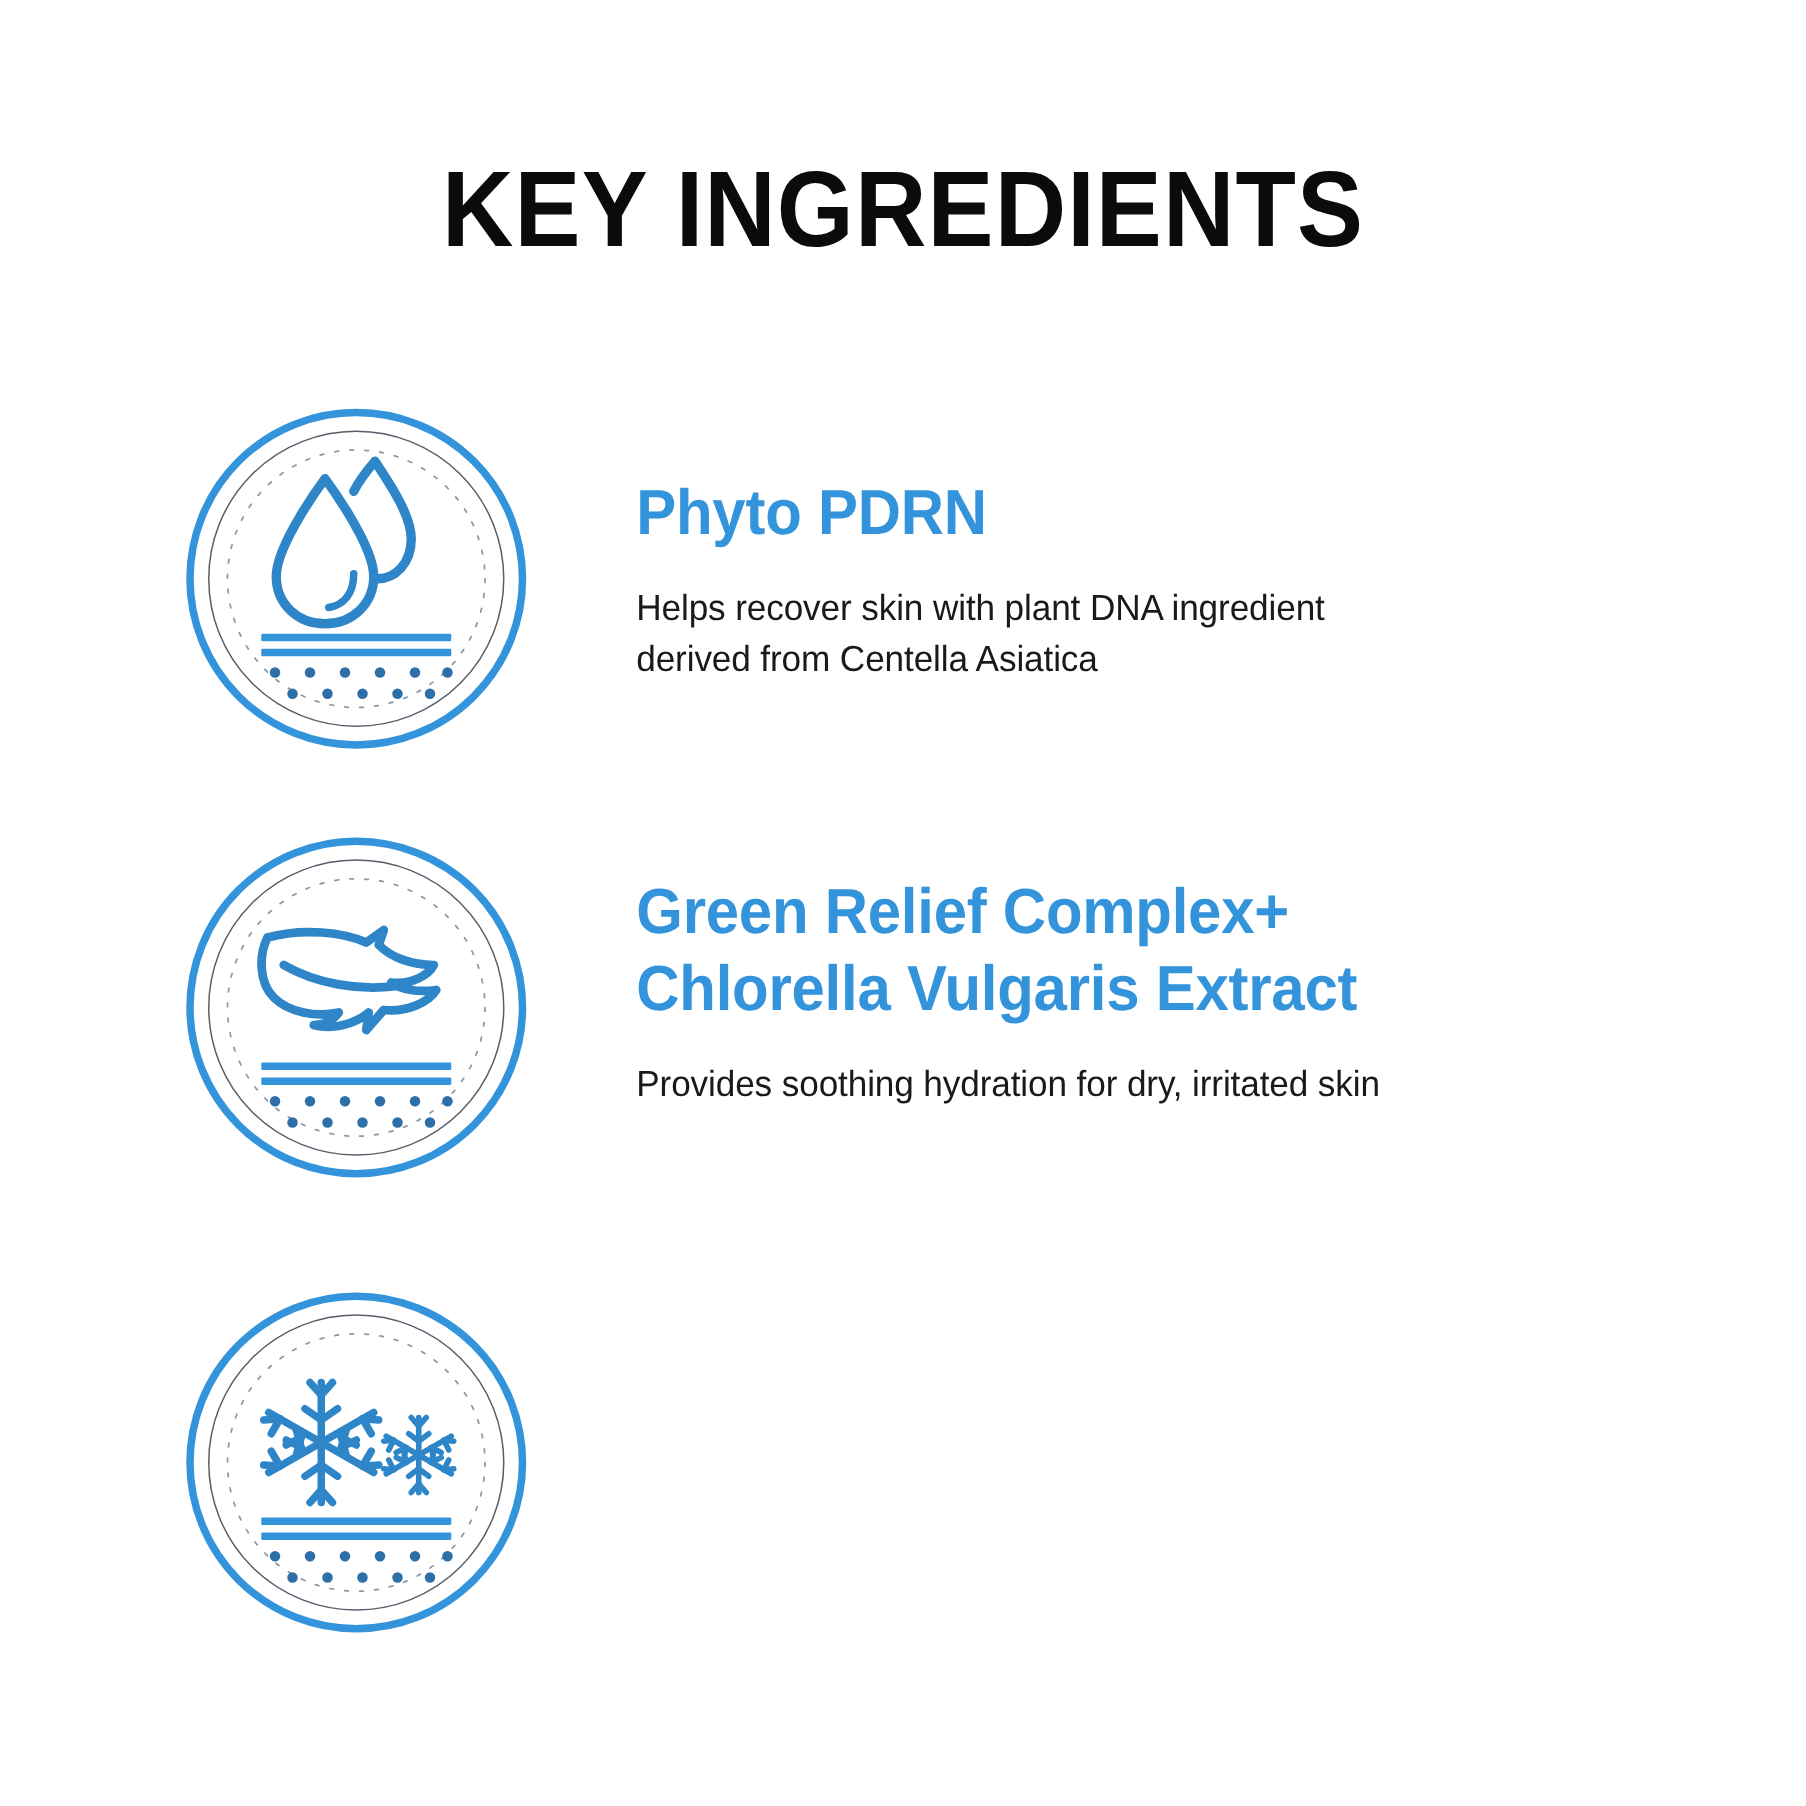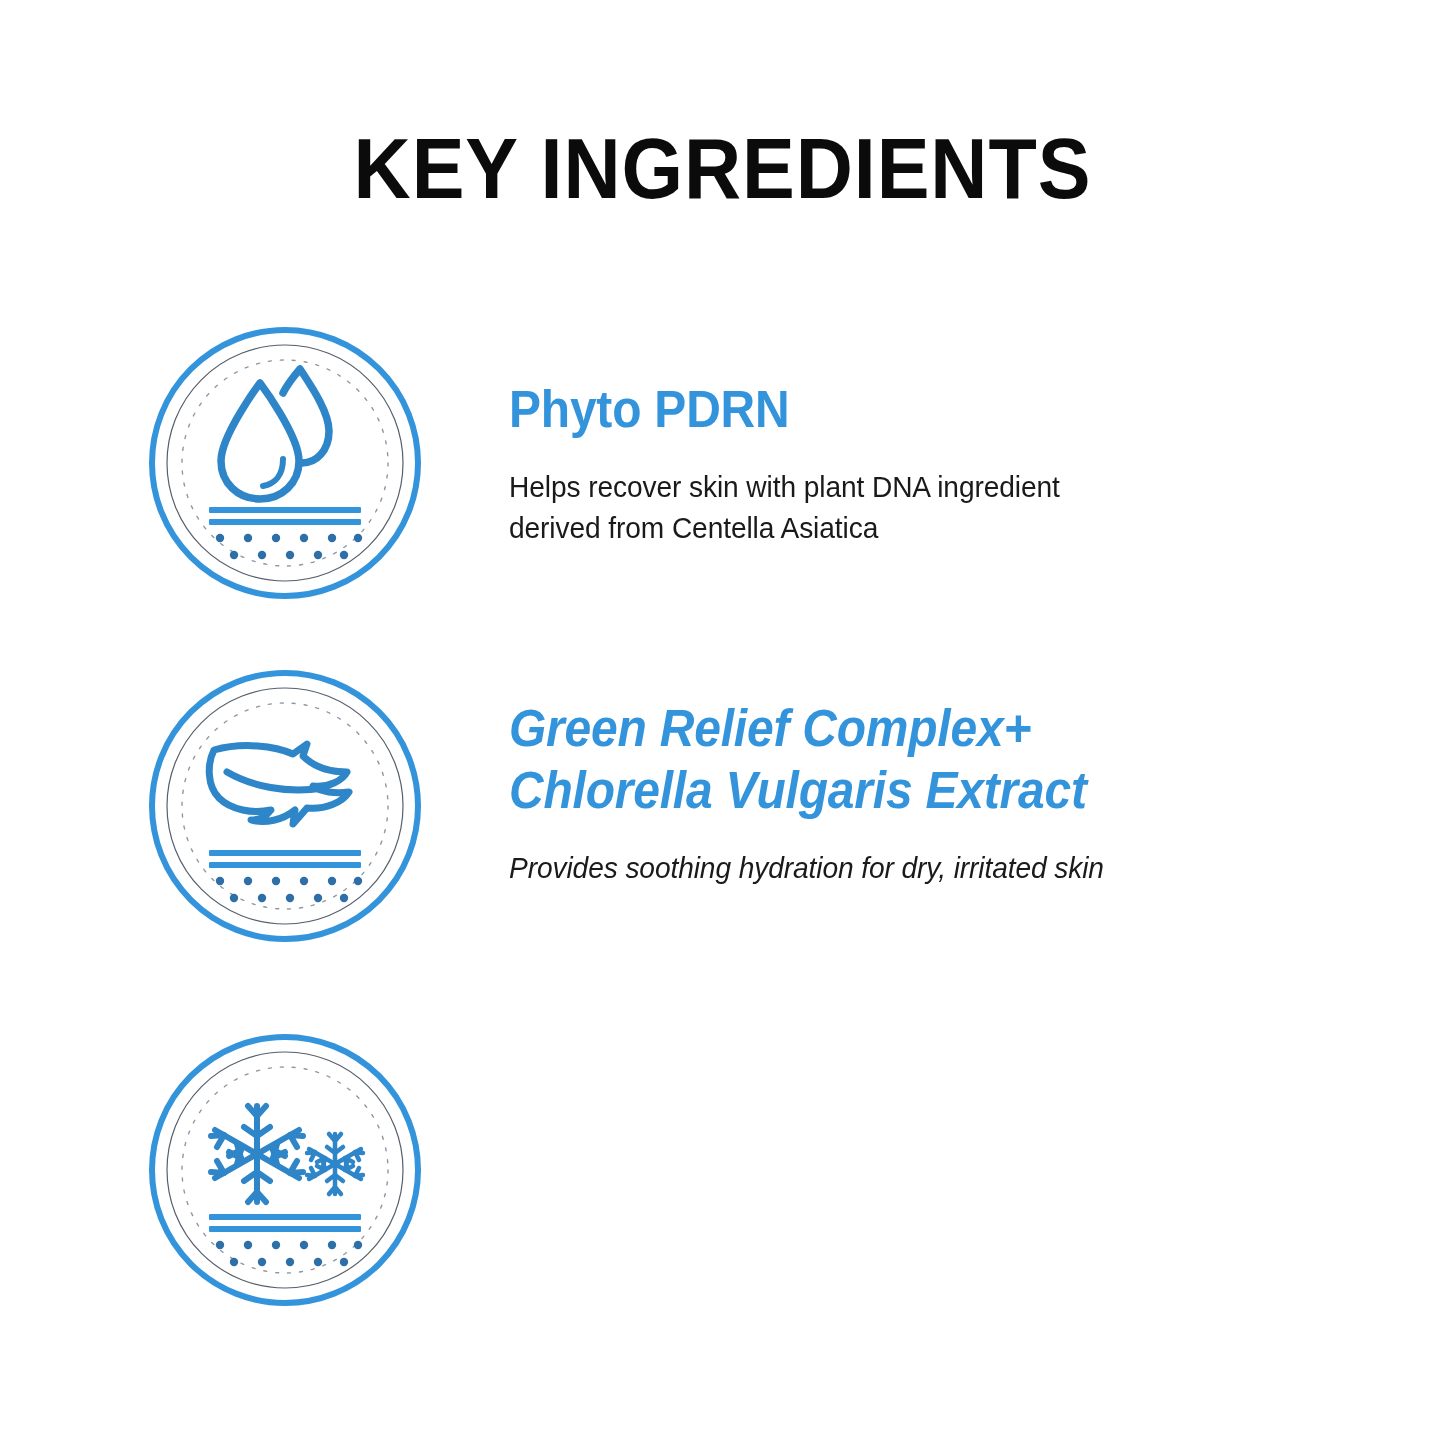--- a/index.html
+++ b/index.html
@@ -52,21 +52,21 @@
   }
 
   .row {
     position: absolute;
     left: 0;
     width: 1445px;
     display: flex;
     align-items: center;
   }
   .row-1 { top: 325px; height: 276px; }
-  .row-2 { top: 668px; height: 276px; font-style: italic; }
+  .row-2 { top: 668px; height: 276px; }
   .row-3 { top: 1032px; height: 276px; }
 
   .icon-wrap {
     position: absolute;
     left: 147px;
     top: 0;
     width: 276px;
     height: 276px;
   }
   .icon-wrap svg { display: block; width: 276px; height: 276px; }

